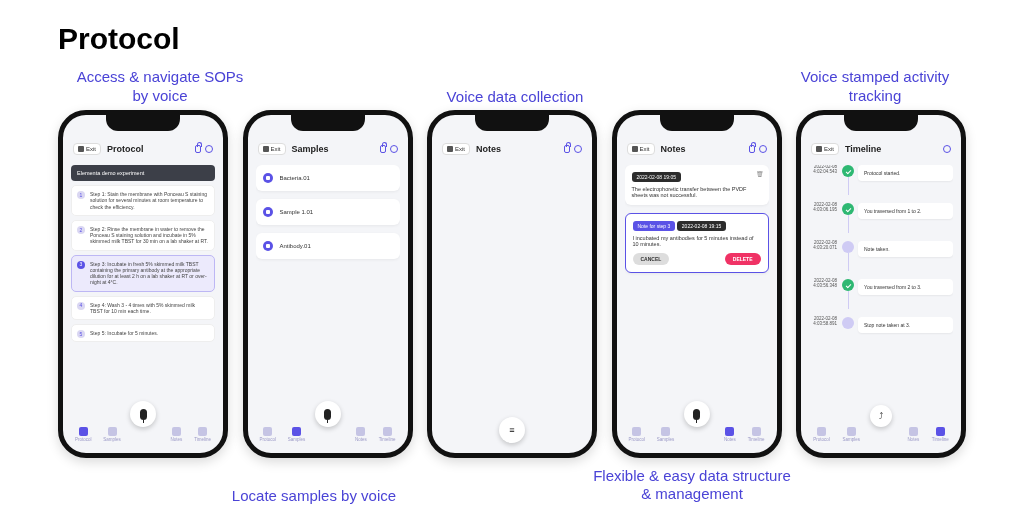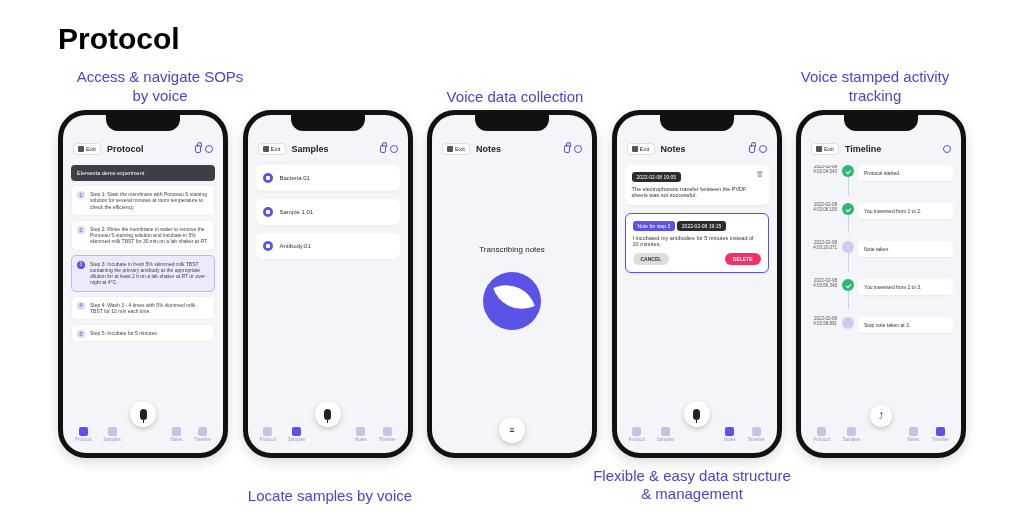--- a/index.html
+++ b/index.html
@@ -3,21 +3,21 @@
 <meta charset="utf-8">
 <style>
   * { box-sizing: border-box; margin: 0; padding: 0; }
   body { width: 1024px; height: 512px; background: #fff; font-family: -apple-system, "Helvetica Neue", Arial, sans-serif; overflow: hidden; position: relative; }
   .page-title { position: absolute; top: 22px; left: 58px; font-size: 30px; font-weight: 800; color: #000; }
 
   .caption { position: absolute; color: #4a43d6; font-weight: 400; font-size: 15px; text-align: center; line-height: 1.25; }
   .cap1 { top: 68px; left: 70px;  width: 180px; }
   .cap2 { top: 68px; left: 440px; width: 150px; margin-top: 20px; }
   .cap3 { top: 68px; left: 790px; width: 170px; }
-  .capB1 { bottom: 6px; left: 240px; width: 180px; }
+  .capB1 { bottom: 6px; left: 224px; width: 180px; }
   .capB2 { bottom: 8px; left: 592px; width: 200px; }
 
   .phones { position: absolute; top: 110px; left: 58px; right: 58px; bottom: 40px; display: flex; justify-content: space-between; gap: 14px; }
 
   .phone { width: 170px; height: 348px; border: 5px solid #111; border-radius: 28px; background: #f4f5f8; position: relative; overflow: hidden; box-shadow: 0 4px 12px rgba(0,0,0,.15); }
   .notch { position: absolute; top: 0; left: 50%; transform: translateX(-50%); width: 74px; height: 16px; background: #111; border-radius: 0 0 12px 12px; z-index: 3; }
 
   .hdr { position: absolute; top: 22px; left: 6px; right: 6px; height: 24px; display: flex; align-items: center; padding: 0 4px; }
   .exit { display: inline-flex; align-items: center; font-size: 6px; color: #333; background:#fff; border:1px solid #ddd; border-radius:4px; padding:2px 4px; gap:2px; }
   .exit-ic { width:6px; height:6px; background:#555; border-radius:1px; }
@@ -175,26 +175,20 @@
     <div class="hdr">
       <span class="exit">
           <span class="exit-ic"></span>
           <span>Exit</span>
         </span>
       <span class="htitle">Notes</span>
       <span class="spacer"></span>
       <span class="hlock"></span>
       <span class="hicon"></span>
     </div>
-    <div class="content">
-      <div class="transc">
-        <div class="transc-t">Transcribing notes</div>
-        <div class="logo"></div>
-      </div>
-    </div>
     <div class="micfab" style="bottom:10px">
         <span style="font-size:9px">≡</span>
       </div>
   </div>
 
   <div class="phone">
     <div class="notch"></div>
     <div class="hdr">
       <span class="exit">
           <span class="exit-ic"></span>

